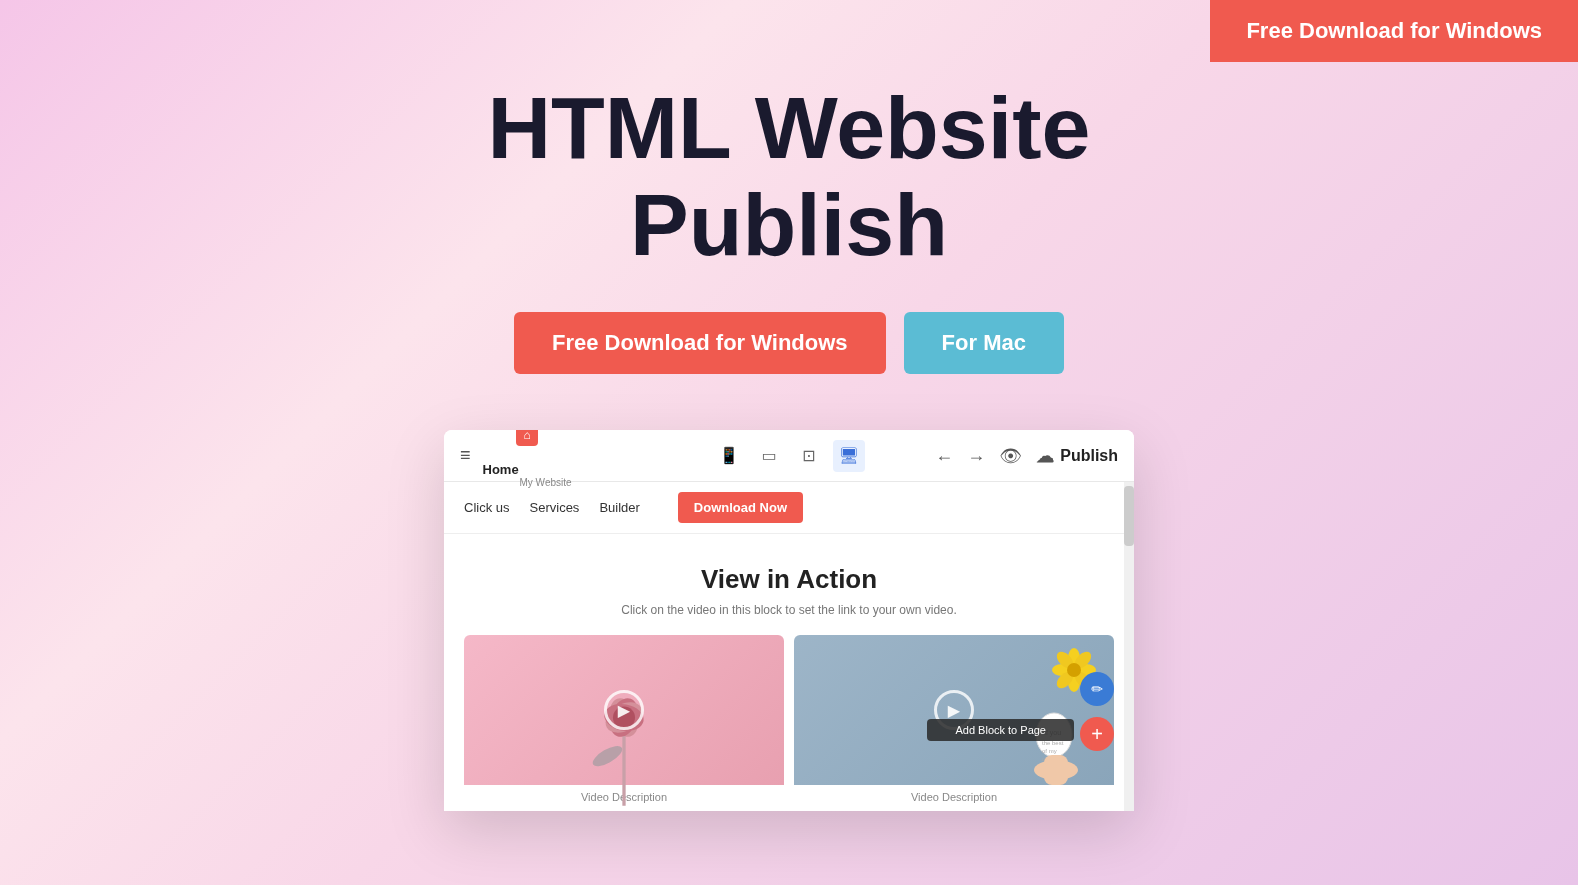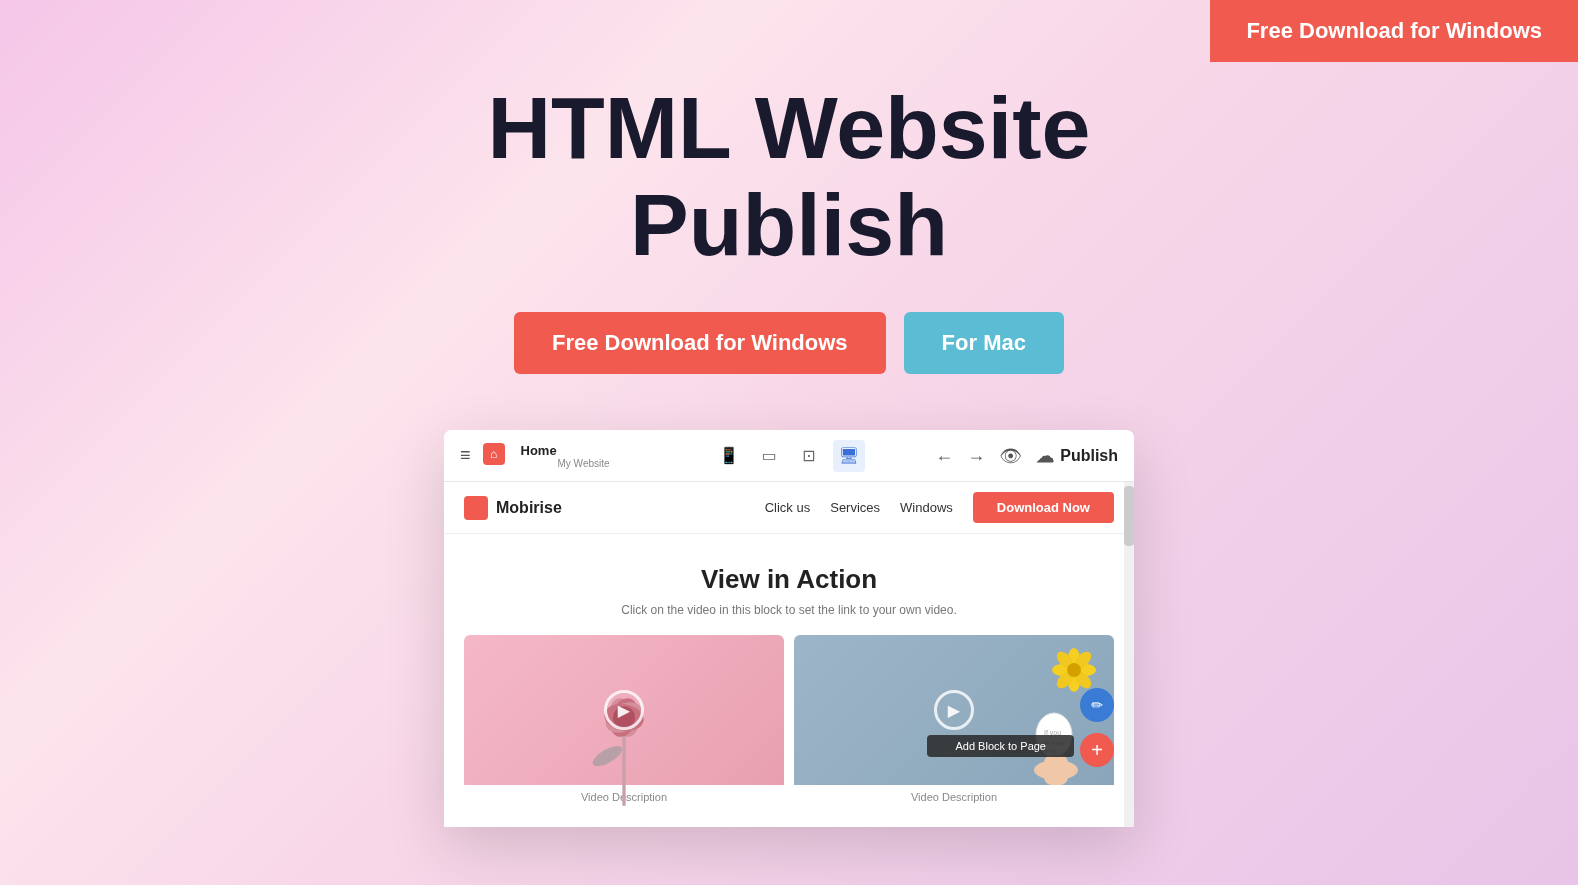--- a/index.html
+++ b/index.html
@@ -111,21 +111,23 @@
       flex: 1;
     }
 
     .hamburger-icon {
       font-size: 18px;
       color: #555;
     }
 
     .home-tab {
       display: flex;
+      align-items: center;
       gap: 16px;
+      flex-direction: column;
     }
 
     .home-icon-box {
       width: 22px;
       height: 22px;
       background: #f05a4f;
       border-radius: 4px;
       display: flex;
       align-items: center;
       justify-content: center;
@@ -243,31 +245,32 @@
     .inner-nav-links span {
       font-size: 13px;
       color: #333;
       cursor: pointer;
     }
 
     .inner-nav-cta {
       background: #f05a4f;
       color: white;
       border: none;
-      padding: 8px 24px;
+      padding: 8px 16px;
       border-radius: 4px;
       font-size: 13px;
       font-weight: 600;
       cursor: pointer;
+      margin-left: 18px;
     }
 
     
     .app-content {
       background: #fff;
-      padding: 30px 20px 16px;
+      padding: 30px 20px 0;
     }
 
     .app-section-title {
       text-align: center;
       font-size: 26px;
       font-weight: 800;
       color: #222;
       margin-bottom: 8px;
     }
 
@@ -451,28 +454,24 @@
       <span class="toolbar-icon-btn">→</span>
       <span class="toolbar-icon-btn">👁</span>
       <button class="publish-btn">
         <span class="publish-icon">☁</span>
         <span>Publish</span>
       </button>
     </div>
   </div>
 
   <div class="app-inner-nav">
-    <div class="app-brand">
-      <div class="brand-icon"></div>
-      <span>Mobirise</span>
-    </div>
     <div class="inner-nav-links">
       <span>Click us</span>
       <span>Services</span>
-      <span>Windows</span>
+      <span>Builder</span>
       <button class="inner-nav-cta">Download Now</button>
     </div>
   </div>
 
   <div class="app-content">
     <h2 class="app-section-title">View in Action</h2>
     <p class="app-section-subtitle">Click on the video in this block to set the link to your own video.</p>
 
     <div class="video-grid">
 

